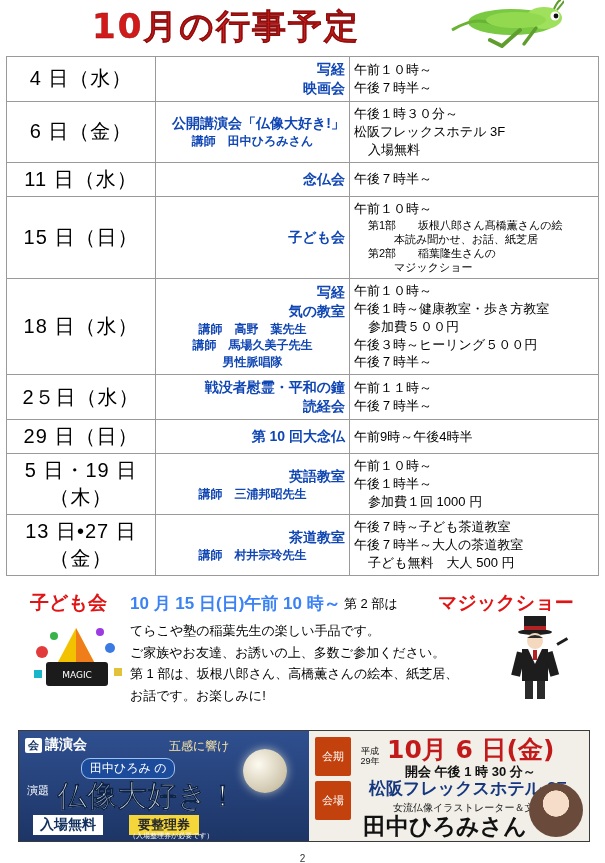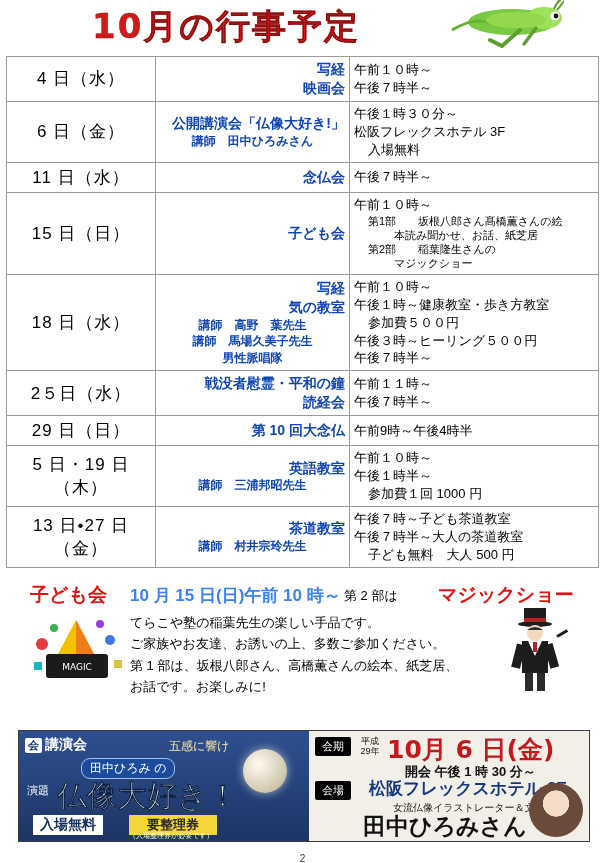--- a/index.html
+++ b/index.html
@@ -43,21 +43,21 @@
     table-layout:fixed;
   }
   table.sched td{
     border:1px solid #9a9a9a;
     vertical-align:middle;
     padding:3px 4px;
   }
   td.date{
     width:140px;
     text-align:center;
-    font-size:17px;
+    font-size:20px;
     color:#000;
     letter-spacing:1px;
   }
   td.event{
     width:185px;
     color:#1046b4;
     font-size:14px;
     font-weight:bold;
   }
   td.detail{
@@ -153,40 +153,40 @@
     font-size:11px;color:#ffffff;
   }
   .bl-free{
     position:absolute;left:14px;top:84px;
     background:#ffffff;color:#12305e;font-weight:bold;
     font-size:14px;padding:1px 7px;
   }
   .bl-ticket{
     position:absolute;left:110px;top:84px;
     background:#f4d53a;color:#26282b;font-weight:bold;
-    font-size:13px;padding:1px 18px;
+    font-size:13px;padding:1px 9px;
   }
   .bl-ticket-note{
     position:absolute;left:110px;top:100px;
     font-size:7px;color:#ffffff;
   }
   .bl-moon{
     position:absolute;left:224px;top:18px;width:44px;height:44px;
     border-radius:50%;
     background:radial-gradient(circle at 35% 35%,#fdfaf0,#cfc6ad 70%,#a79d85);
     box-shadow:0 0 10px rgba(255,255,230,.6);
   }
   .banner-right{
     position:absolute;left:290px;top:0;width:280px;height:110px;
     background:#f2efe8;
   }
   .br-row1{position:absolute;left:6px;top:6px;}
   .br-chip{
-    display:inline-block;background:#000000;color:#fff;
-    font-size:11px;padding:2px 7px;border-radius:2px;vertical-align:middle;
+    display:inline-block;background:#c2410c;color:#fff;
+    font-size:11px;padding:12px 7px;border-radius:2px;vertical-align:middle;
   }
   .br-hei{
     display:inline-block;font-size:9px;color:#111;
     text-align:center;line-height:1.05;margin-left:5px;vertical-align:middle;
   }
   .br-date{
     position:absolute;left:78px;top:2px;
     font-size:25px;font-weight:bold;color:#c21a1a;
     font-family:"DejaVu Sans","Liberation Sans",sans-serif;
   }

